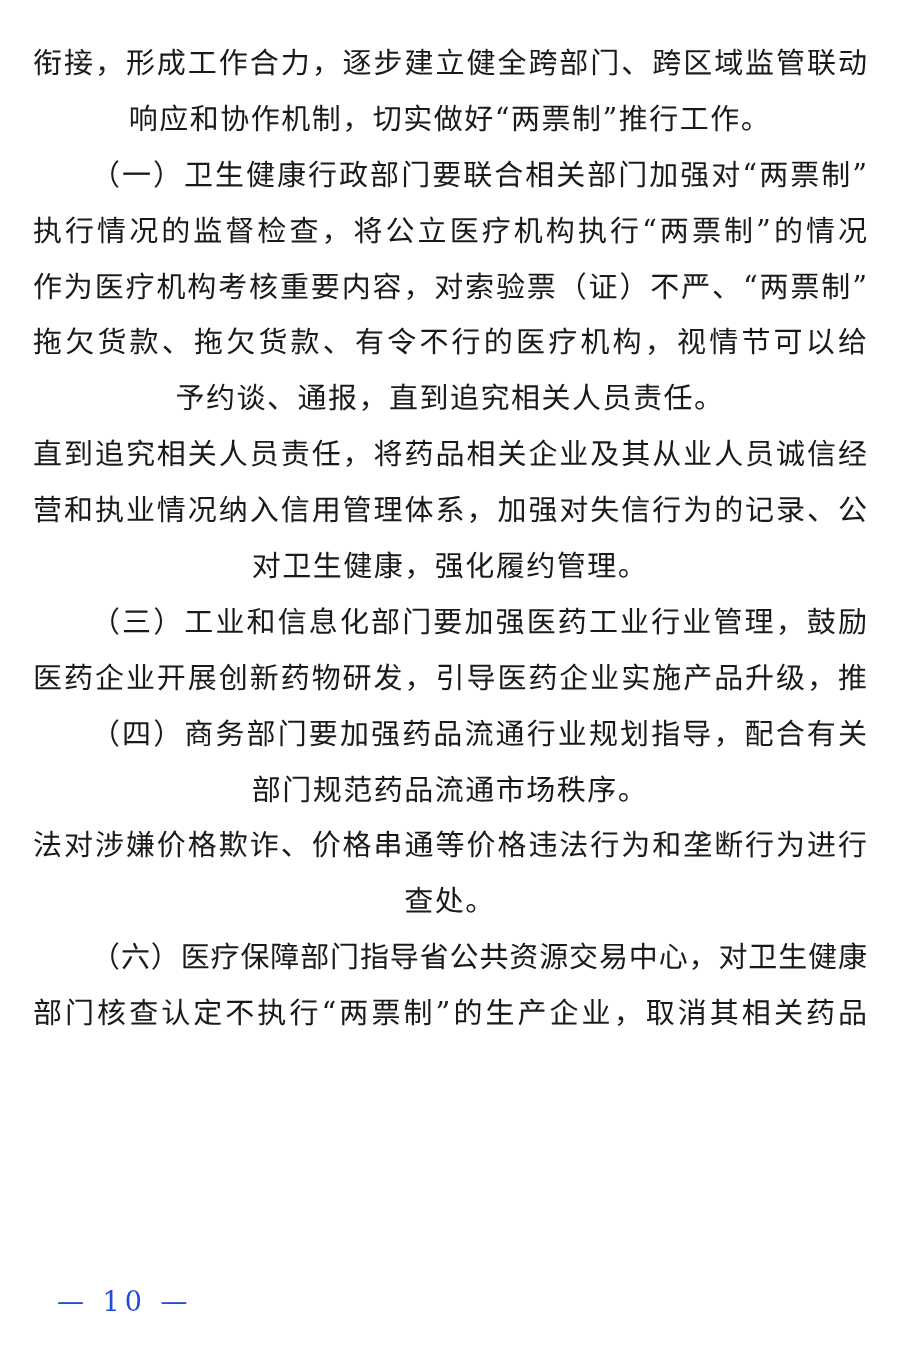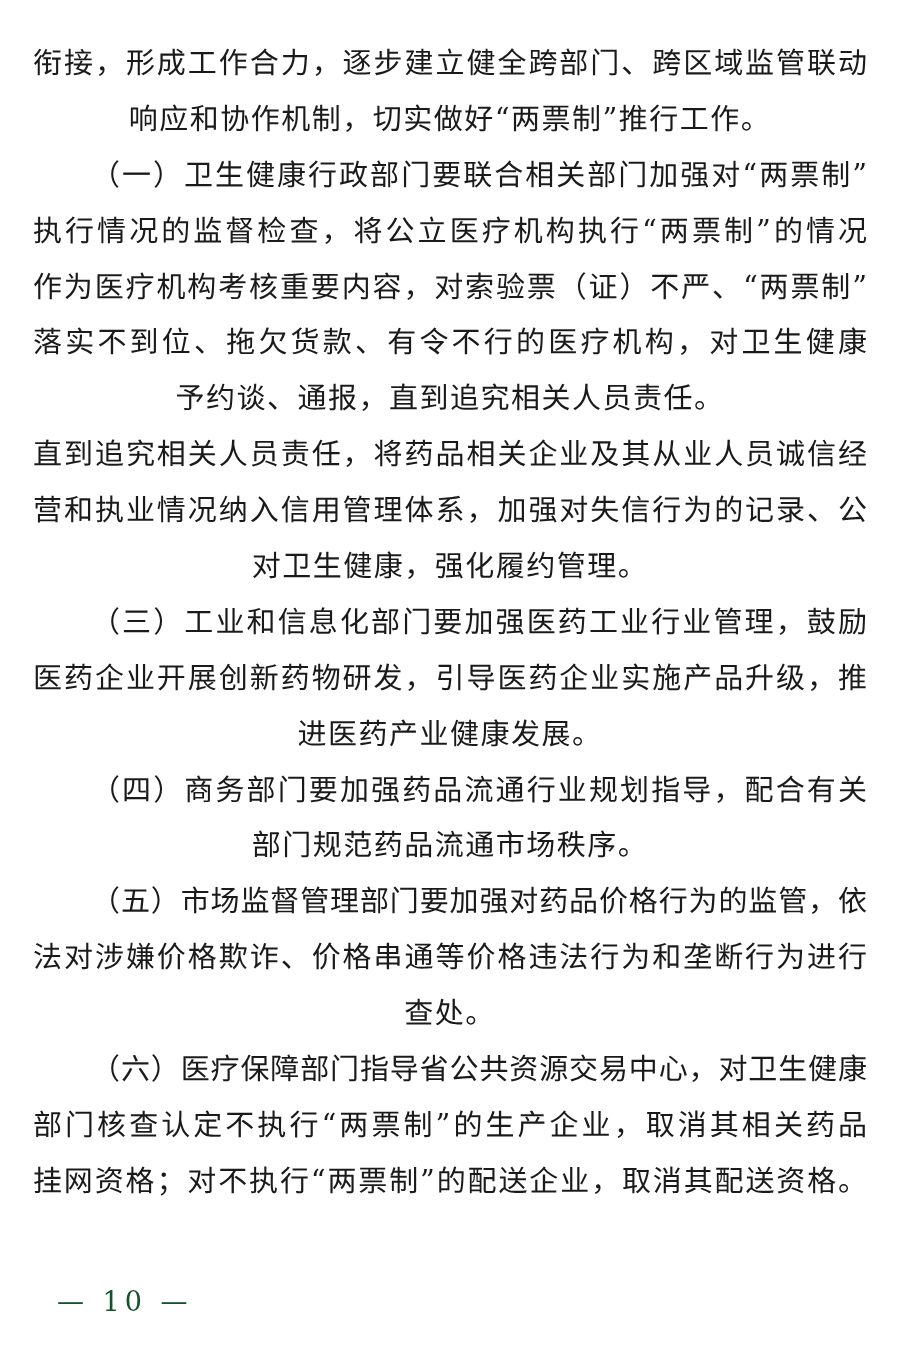--- a/index.html
+++ b/index.html
@@ -52,44 +52,41 @@
   .line.indent {
     text-indent: 58px;
   }
   .footer {
     position: absolute;
     left: 57px;
     top: 1284px;
     font-size: 27px;
     line-height: 36px;
     letter-spacing: 5px;
-    color: #14532d;
+    color: #1d4ed8;
   }
 </style>
 </head>
 <body>
 
 <div class="page">
   <div class="doc-body" id="doc-lines">
       <div class="line fill">衔接，形成工作合力，逐步建立健全跨部门、跨区域监管联动</div>
       <div class="line end">响应和协作机制，切实做好“两票制”推行工作。</div>
       <div class="line fill indent">（一）卫生健康行政部门要联合相关部门加强对“两票制”</div>
       <div class="line fill">执行情况的监督检查，将公立医疗机构执行“两票制”的情况</div>
       <div class="line fill">作为医疗机构考核重要内容，对索验票（证）不严、“两票制”</div>
-      <div class="line fill">落实不到位、拖欠货款、有令不行的医疗机构，对卫生健康</div>
+      <div class="line fill">拖欠货款、拖欠货款、有令不行的医疗机构，视情节可以给</div>
       <div class="line end">予约谈、通报，直到追究相关人员责任。</div>
       <div class="line fill">直到追究相关人员责任，将药品相关企业及其从业人员诚信经</div>
       <div class="line fill">营和执业情况纳入信用管理体系，加强对失信行为的记录、公</div>
       <div class="line end">对卫生健康，强化履约管理。</div>
       <div class="line fill indent">（三）工业和信息化部门要加强医药工业行业管理，鼓励</div>
       <div class="line fill">医药企业开展创新药物研发，引导医药企业实施产品升级，推</div>
-      <div class="line end">进医药产业健康发展。</div>
       <div class="line fill indent">（四）商务部门要加强药品流通行业规划指导，配合有关</div>
       <div class="line end">部门规范药品流通市场秩序。</div>
-      <div class="line fill indent">（五）市场监督管理部门要加强对药品价格行为的监管，依</div>
       <div class="line fill">法对涉嫌价格欺诈、价格串通等价格违法行为和垄断行为进行</div>
       <div class="line end">查处。</div>
       <div class="line fill indent">（六）医疗保障部门指导省公共资源交易中心，对卫生健康</div>
       <div class="line fill">部门核查认定不执行“两票制”的生产企业，取消其相关药品</div>
-      <div class="line fill">挂网资格；对不执行“两票制”的配送企业，取消其配送资格。</div>
     </div>
   <div class="footer">— 10 —</div>
 </div>
 
 </body></html>

